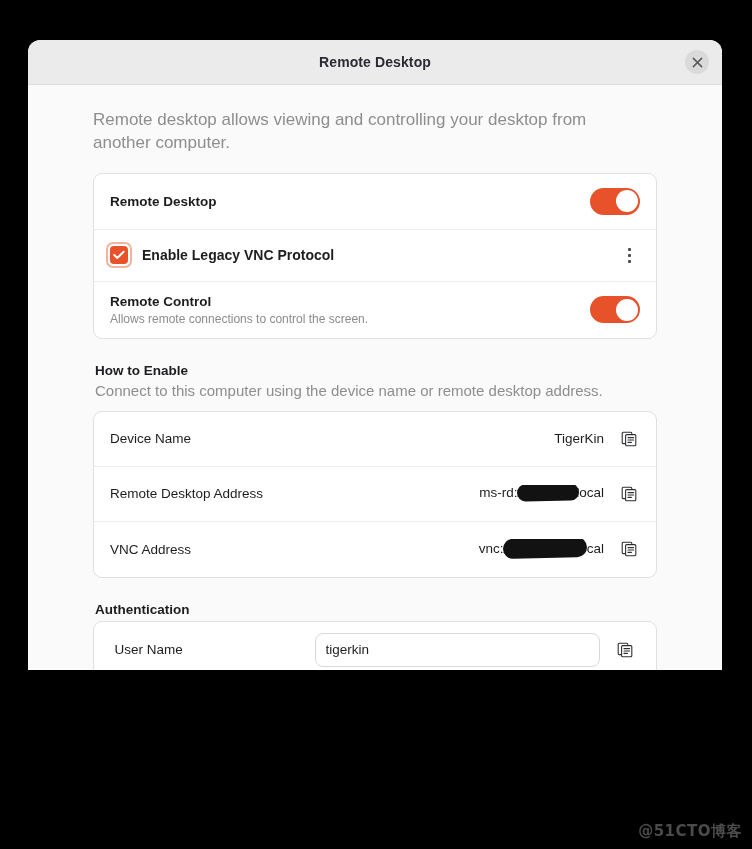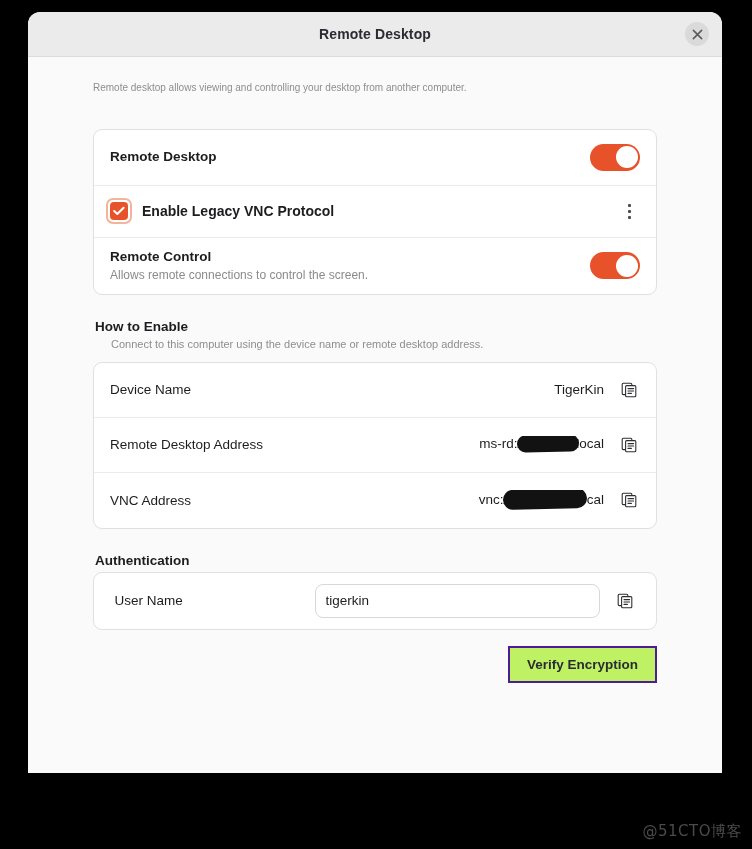--- a/index.html
+++ b/index.html
@@ -7,22 +7,22 @@
     margin: 0; padding: 0;
     width: 752px; height: 849px;
     background: #000000;
     font-family: "Liberation Sans", sans-serif;
     overflow: hidden;
   }
 
   
   #window {
     position: absolute;
-    left: 28px; top: 12px;
-    width: 694px; height: 761px;
+    left: 28px; top: 40px;
+    width: 694px; height: 630px;
     border-radius: 12px 12px 0 0;
     background: #fafafa;
     overflow: hidden;
   }
 
   
   #headerbar {
     position: relative;
     height: 45px;
     background: #ebebeb;
@@ -53,24 +53,24 @@
   #close-btn svg { display: block; }
 
   
   #content {
     padding: 24px 65px 0 65px;
     background: #fafafa;
     height: 753px;
   }
 
   .intro {
-    font-size: 10px;
+    font-size: 17px;
     color: #8e8e90;
     line-height: 1.35;
-    margin: 0 0 34px 0;
+    margin: 0 0 18px 0;
     max-width: 510px;
   }
 
   
   .card {
     background: #ffffff;
     border: 1px solid #e0e0e0;
     border-radius: 9px;
     overflow: hidden;
   }
@@ -160,23 +160,23 @@
   }
 
   
   .sect-h {
     font-size: 13.5px;
     font-weight: bold;
     color: #1d1d20;
     margin: 24px 0 4px 2px;
   }
   .sect-sub {
-    font-size: 11px;
+    font-size: 15px;
     color: #8e8e90;
-    margin: 0 0 12px 18px;
+    margin: 0 0 12px 2px;
   }
 
   
   .inforow { min-height: 55px; }
   .inforow .lbl {
     font-size: 13.5px;
     color: #1d1d20;
     flex: 0 0 auto;
   }
   .inforow .val {
@@ -274,20 +274,21 @@
   }
 
   
   #watermark {
     position: absolute;
     right: 10px; bottom: 8px;
     font-family: "DejaVu Sans", sans-serif;
     font-size: 15px;
     color: #4b4b4b;
     letter-spacing: .5px;
+    font-weight: bold;
   }
 </style>
 </head>
 <body>
 
 <div id="window">
 
   <div id="headerbar">
     <span class="title">Remote Desktop</span>
     <button id="close-btn" aria-label="Close">

